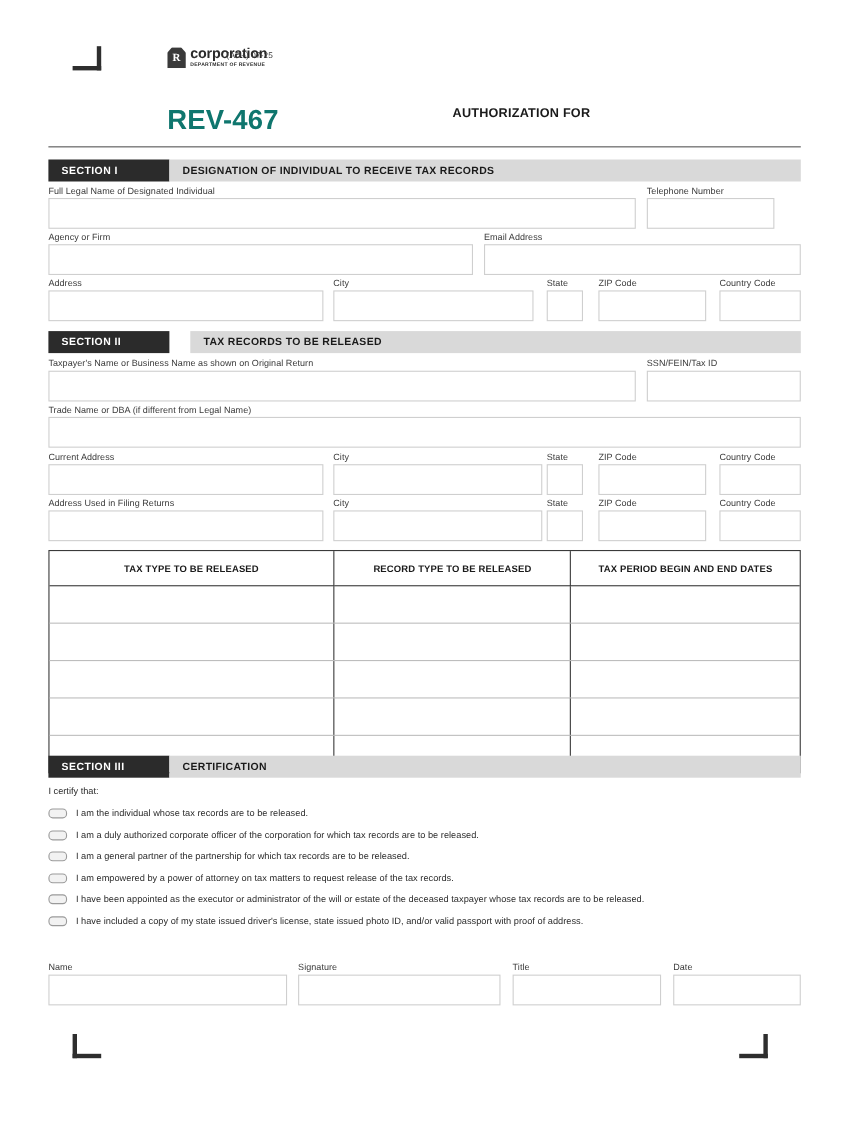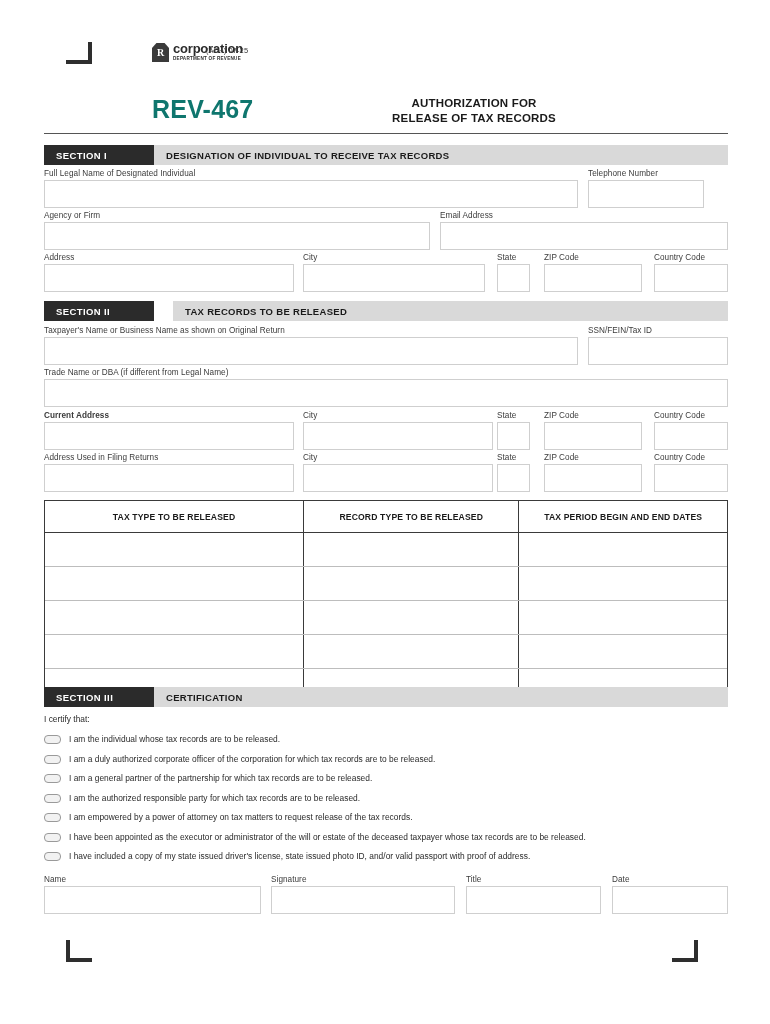--- a/index.html
+++ b/index.html
@@ -288,21 +288,20 @@
           <span class="wordmark-sub">DEPARTMENT OF REVENUE</span>
         </div>
       </div>
     </div>
 
     <div class="rev-code">(AD+) 07-25</div>
     <div class="form-no">REV-467</div>
 
     <div class="doc-title">
       <div>AUTHORIZATION FOR</div>
-      <div>RELEASE OF TAX RECORDS</div>
     </div>
   </div>
 
   <div class="top-rule"></div>
 
   <div class="sec-head" style="top:145px;">
     <div class="sec-tag">SECTION I</div>
     <div class="sec-title">DESIGNATION OF INDIVIDUAL TO RECEIVE TAX RECORDS</div>
   </div>
 
@@ -357,21 +356,21 @@
   <div class="fld" style="left:588px; top:325px; width:140px;">
     <div class="fld-lbl">SSN/FEIN/Tax ID</div>
     <div class="fld-box" style="height:28px;"></div>
   </div>
 
   <div class="fld" style="left:44px; top:367px; width:684px;">
     <div class="fld-lbl">Trade Name or DBA (if different from Legal Name)</div>
     <div class="fld-box" style="height:28px;"></div>
   </div>
 
-  <div class="fld" style="left:44px; top:410px; width:250px;font-weight:bold;">
+  <div class="fld" style="left:44px; top:410px; width:250px;">
     <div class="fld-lbl">Current Address</div>
     <div class="fld-box" style="height:28px;"></div>
   </div>
   <div class="fld" style="left:303px; top:410px; width:190px;">
     <div class="fld-lbl">City</div>
     <div class="fld-box" style="height:28px;"></div>
   </div>
   <div class="fld" style="left:497px; top:410px; width:33px;">
     <div class="fld-lbl">State</div>
     <div class="fld-box" style="height:28px;"></div>
@@ -460,24 +459,20 @@
     <div class="cert-row">
       <div class="cert-box"></div>
       <div class="cert-txt">I am a duly authorized corporate officer of the corporation for which tax records are to be released.</div>
     </div>
     <div class="cert-row">
       <div class="cert-box"></div>
       <div class="cert-txt">I am a general partner of the partnership for which tax records are to be released.</div>
     </div>
     <div class="cert-row">
       <div class="cert-box"></div>
-      <div class="cert-txt">I am the authorized responsible party for which tax records are to be released.</div>
-    </div>
-    <div class="cert-row">
-      <div class="cert-box"></div>
       <div class="cert-txt">I am empowered by a power of attorney on tax matters to request release of the tax records.</div>
     </div>
     <div class="cert-row">
       <div class="cert-box"></div>
       <div class="cert-txt">I have been appointed as the executor or administrator of the will or estate of the deceased taxpayer whose tax records are to be released.</div>
     </div>
     <div class="cert-row">
       <div class="cert-box"></div>
       <div class="cert-txt">I have included a copy of my state issued driver's license, state issued photo ID, and/or valid passport with proof of address.</div>
     </div>

